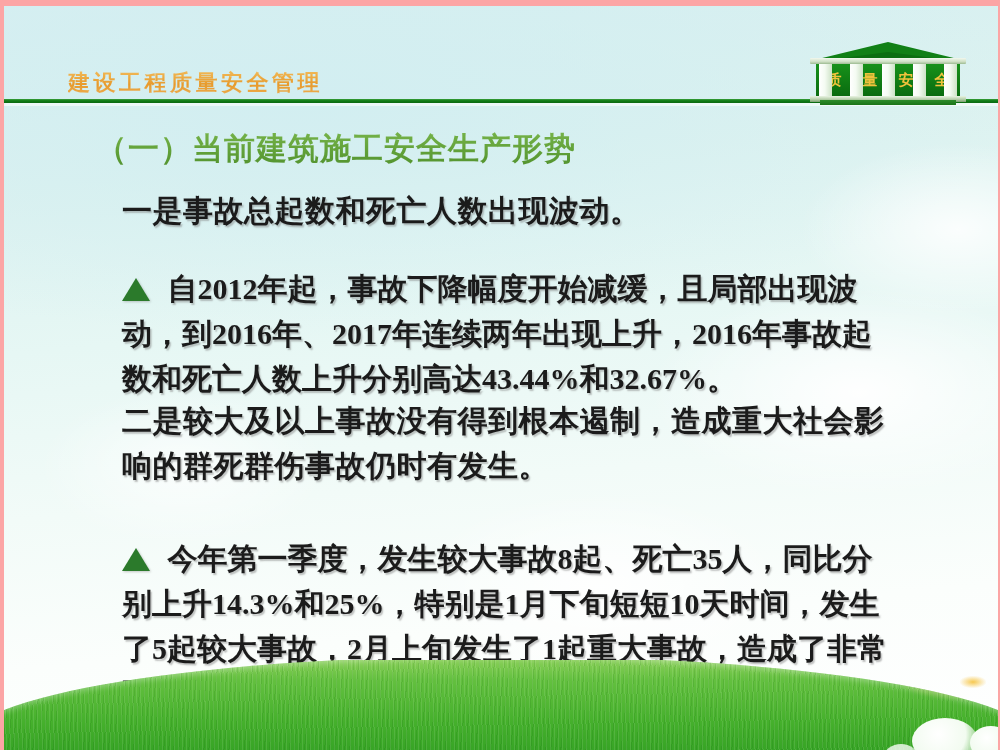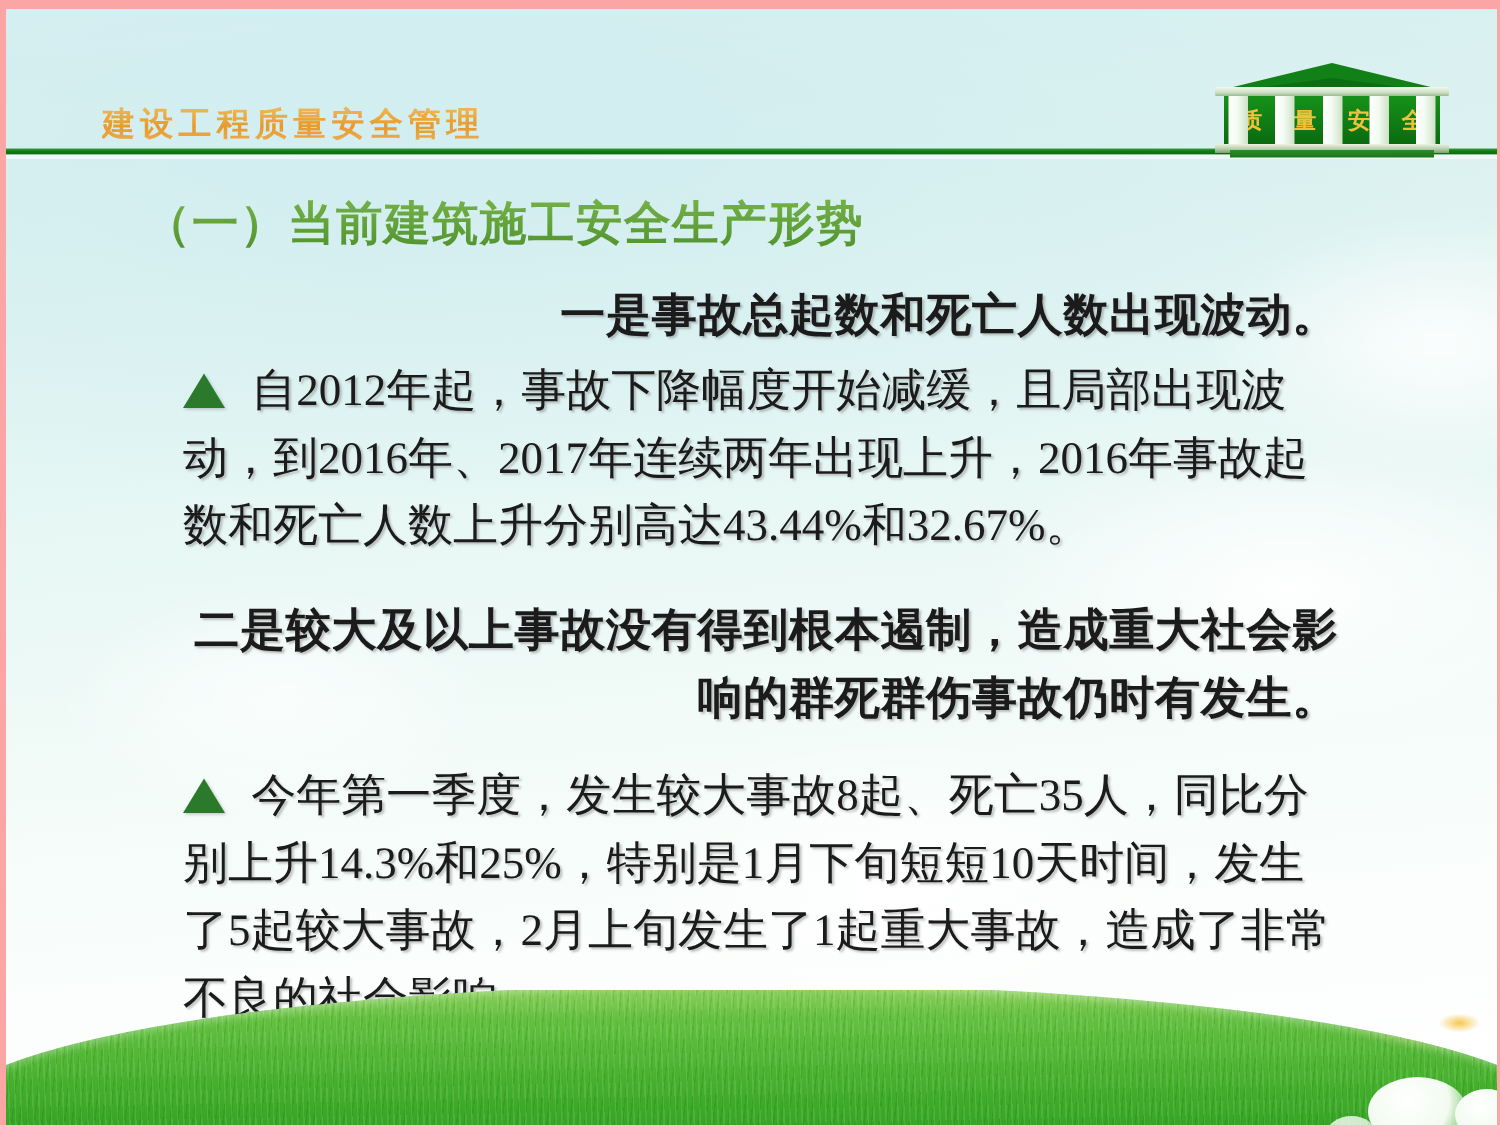--- a/index.html
+++ b/index.html
@@ -118,22 +118,22 @@
     -webkit-text-fill-color:transparent;
     white-space:nowrap;
   }
 
   .para{
     position:absolute;left:118px;width:770px;
     color:#1b1b1b;
     font-size:30px;line-height:45px;
     text-shadow:1.5px 1.5px 1.5px rgba(120,120,120,.45);
   }
-  .para.bold{font-weight:bold;letter-spacing:.5px;text-align:right;}
-  .para.normal{font-weight:normal;}
+  .para.bold{font-weight:bold;letter-spacing:.5px;}
+  .para.normal{font-weight:bold;margin-top:28px;}
   #p-lead{top:78px;}
   #p-a{top:128px;left:118px;width:768px;text-indent:0;}
   #p-b{top:288px;}
   #p-c{top:398px;}
 
   .tri{
     display:inline-block;width:0;height:0;vertical-align:-2px;
     border-left:14px solid transparent;border-right:14px solid transparent;
     border-bottom:23px solid #2b7a2b;
     margin-right:10px;

